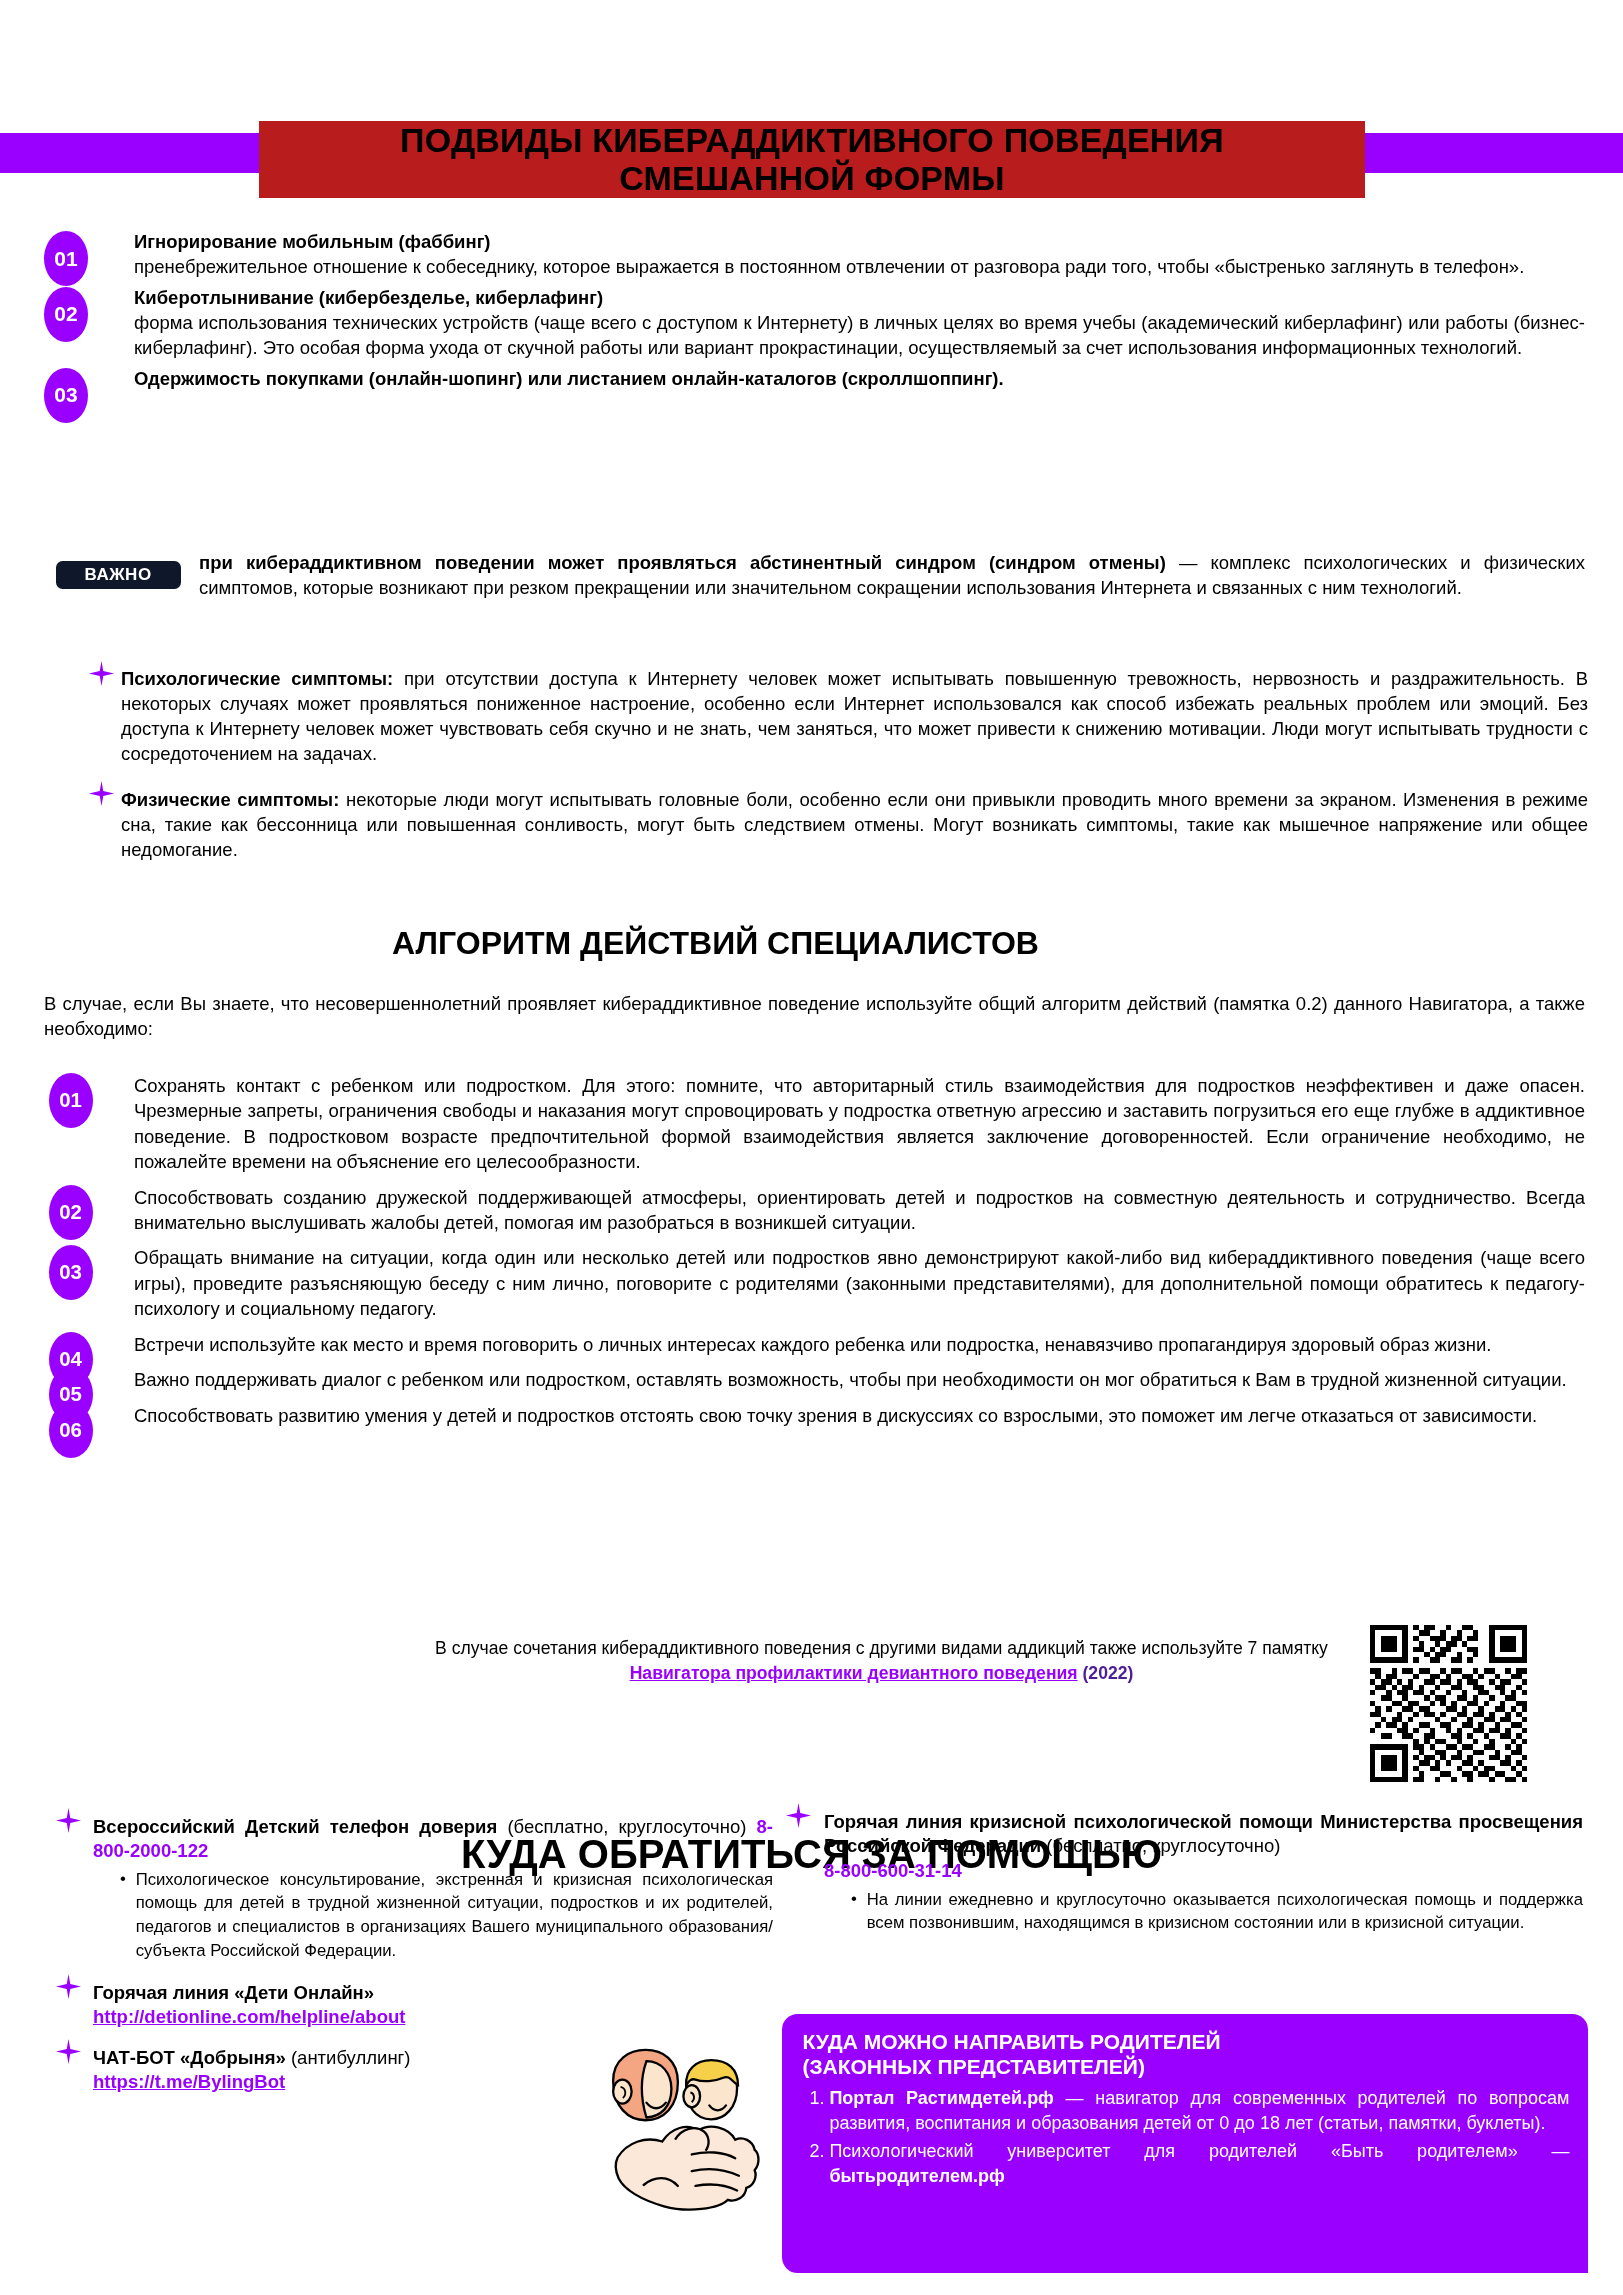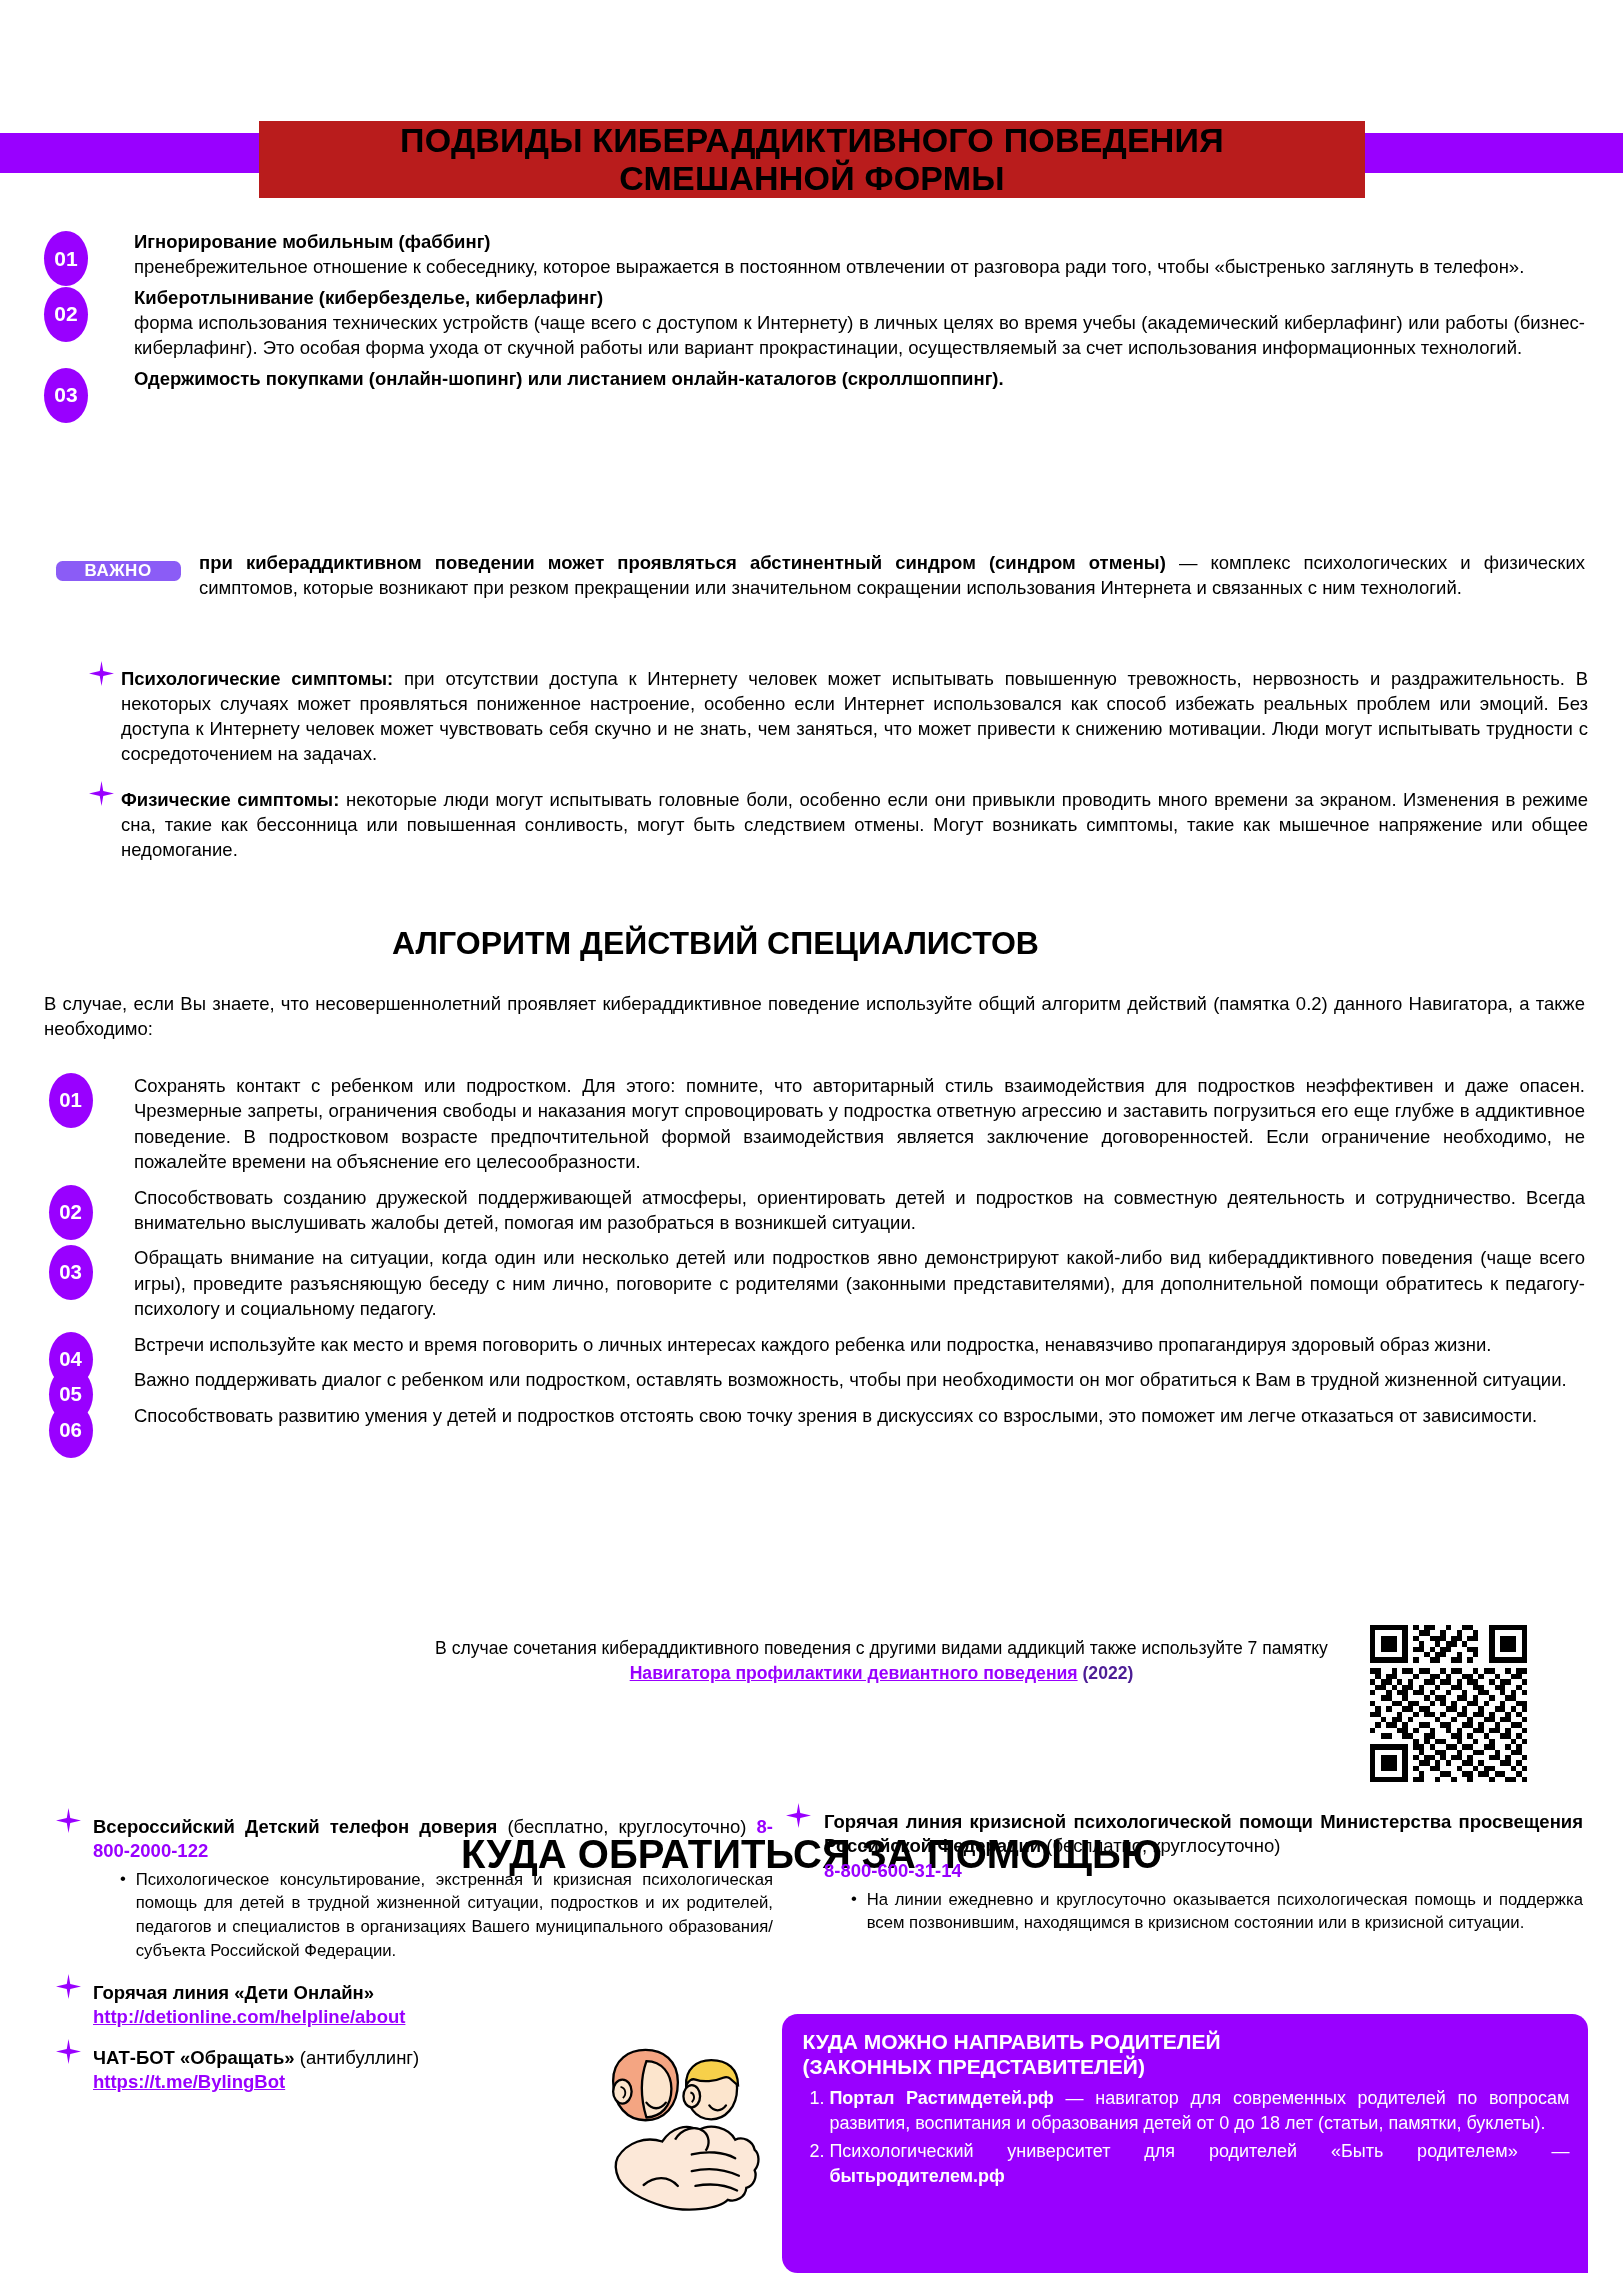--- a/index.html
+++ b/index.html
@@ -62,22 +62,22 @@
     font-size: 18.5px;
     line-height: 1.35;
     text-align: justify;
     margin: 0;
   }
 
   
   .important { position: absolute; top: 551px; left: 44px; width: 1541px; }
   .important-tag {
     position: absolute; left: 11.6px; top: 10.2px;
-    width: 125px; height: 20px;
-    background: #8b5cf6; color: #fff;
+    width: 125px; height: 28px;
+    background: #0f172a; color: #fff;
     border-radius: 6.5px;
     font-size: 17px; font-weight: bold;
     display:flex; align-items:center; justify-content:center;
     letter-spacing: 0.5px;
   }
   .important-text {
     margin: 0 0 0 155px;
     font-size: 18.5px;
     line-height: 1.35;
     text-align: justify;
@@ -505,21 +505,21 @@
       <path d="M50 0 L57 40 L100 50 L57 60 L50 100 L43 60 L0 50 L43 40 Z" fill="#9900FF"></path>
     </svg>
     <p class="contact-title">Горячая линия «Дети Онлайн»</p>
     <a class="link-line" href="#">http://detionline.com/helpline/about</a>
   </div>
 
   <div class="star-block" style="margin-top:18.5px;">
     <svg class="star-icon" viewBox="0 0 100 100" style="top:-7.4px;left:4.6px;">
       <path d="M50 0 L57 40 L100 50 L57 60 L50 100 L43 60 L0 50 L43 40 Z" fill="#9900FF"></path>
     </svg>
-    <p class="contact-title"><span>ЧАТ-БОТ «Обращать»</span><span class="norm"> (антибуллинг)</span></p>
+    <p class="contact-title"><span>ЧАТ-БОТ «Добрыня»</span><span class="norm"> (антибуллинг)</span></p>
     <a class="link-line" href="#">https://t.me/BylingBot</a>
   </div>
 
 </div>
 
 <div class="col-right">
   <div class="star-block">
     <svg class="star-icon" viewBox="0 0 100 100" style="top:-7.4px;left:3.7px;">
       <path d="M50 0 L57 40 L100 50 L57 60 L50 100 L43 60 L0 50 L43 40 Z" fill="#9900FF"></path>
     </svg>

